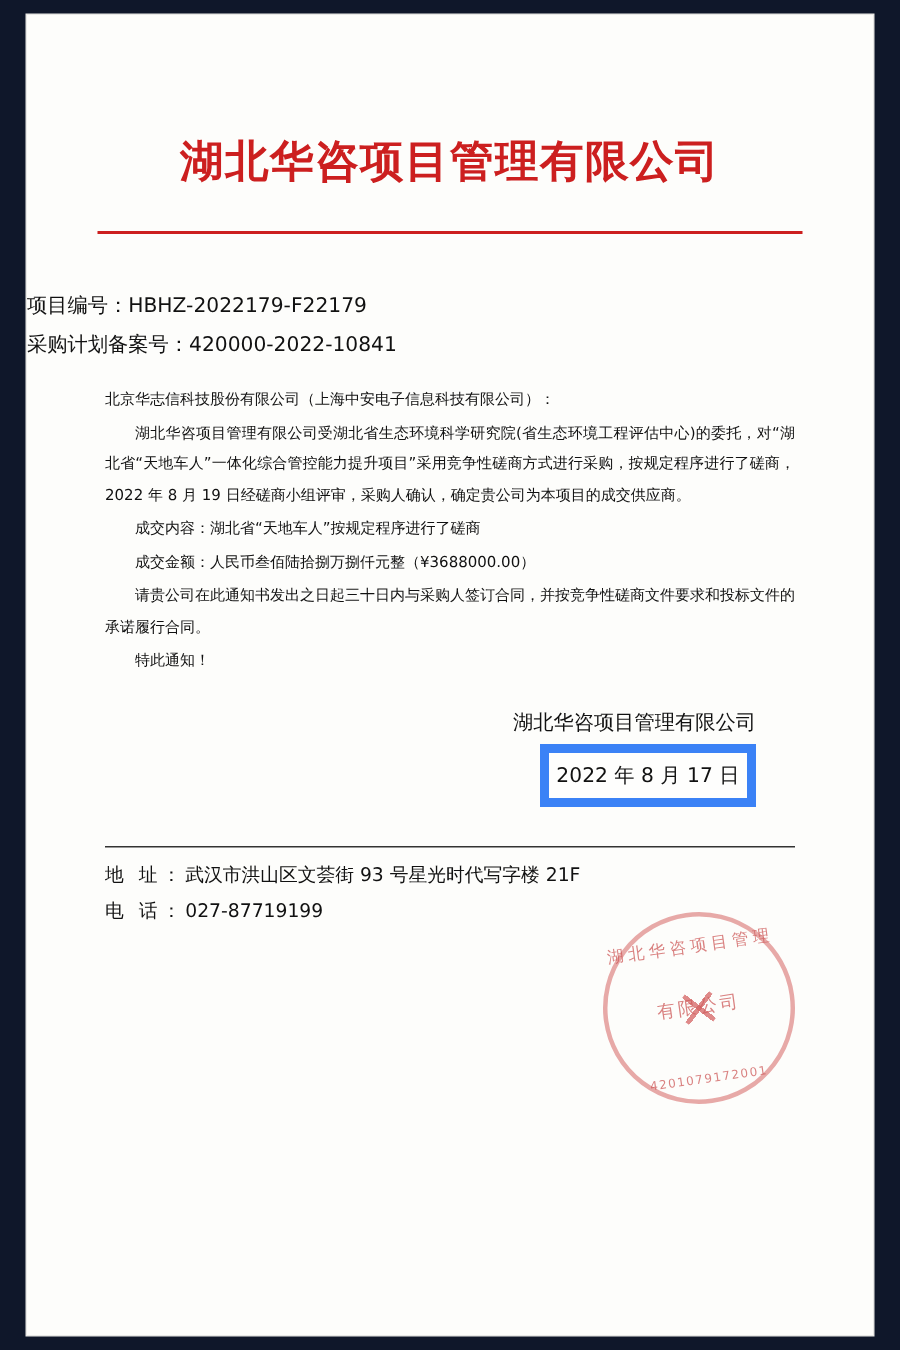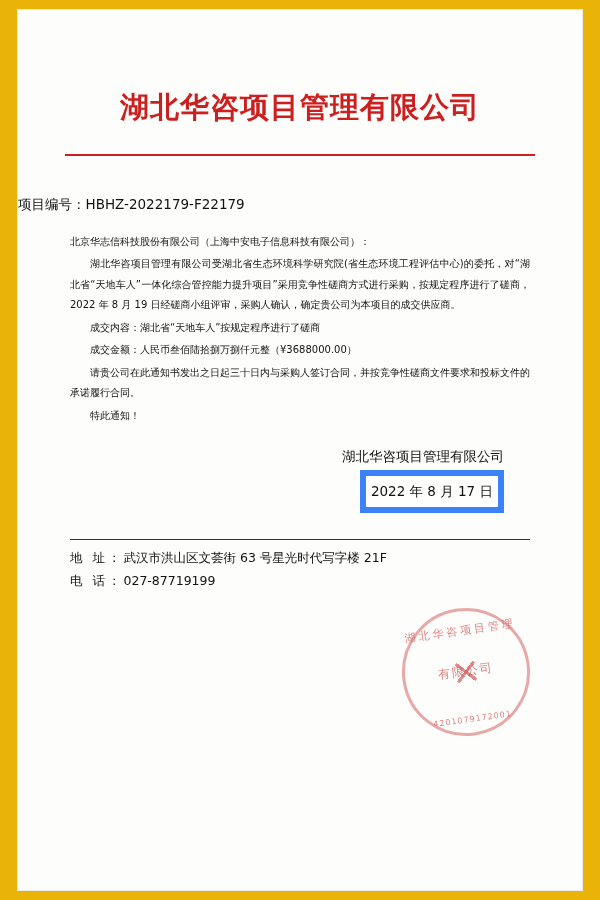--- a/index.html
+++ b/index.html
@@ -10,21 +10,21 @@
   body {
     width: 600px;
     height: 900px;
     overflow: hidden;
     font-family: "Liberation Serif", serif;
   }
   .page {
     position: relative;
     width: 600px;
     height: 900px;
-    background: #eab308;
+    background: #0f172a;
     box-sizing: border-box;
   }
   .paper {
     position: absolute;
     left: 18px;
     top: 10px;
     width: 564px;
     height: 880px;
     background: #fdfdfb;
     box-shadow: 0 0 0 1px #e9e9e6;
@@ -169,20 +169,21 @@
 
 <div class="page">
   <div class="paper">
 
     <h1 class="company-title">湖北华咨项目管理有限公司</h1>
     <div class="red-rule"></div>
 
 
     <div class="meta">
       <div>项目编号：HBHZ-2022179-F22179</div>
+      <div>采购计划备案号：420000-2022-10841</div>
     </div>
 
     <div class="body-text">
       <p>北京华志信科技股份有限公司（上海中安电子信息科技有限公司）：</p>
       <p class="indent">湖北华咨项目管理有限公司受湖北省生态环境科学研究院(省生态环境工程评估中心)的委托，对“湖北省“天地车人”一体化综合管控能力提升项目”采用竞争性磋商方式进行采购，按规定程序进行了磋商，2022 年 8 月 19 日经磋商小组评审，采购人确认，确定贵公司为本项目的成交供应商。</p>
       <p class="indent">成交内容：湖北省“天地车人”按规定程序进行了磋商</p>
       <p class="indent">成交金额：人民币叁佰陆拾捌万捌仟元整（¥3688000.00）</p>
       <p class="indent">请贵公司在此通知书发出之日起三十日内与采购人签订合同，并按竞争性磋商文件要求和投标文件的承诺履行合同。</p>
       <p class="indent">特此通知！</p>
     </div>
@@ -194,21 +195,21 @@
     </div>
 
     <div class="sign">
       <div>湖北华咨项目管理有限公司</div>
       <div><span class="date-box">2022 年 8 月 17 日</span></div>
     </div>
 
     <div class="footer-rule"></div>
     <div class="footer">
       <div>
-        <span class="lbl">地 址：</span><span>武汉市洪山区文荟街 63 号星光时代写字楼 21F</span>
+        <span class="lbl">地 址：</span><span>武汉市洪山区文荟街 93 号星光时代写字楼 21F</span>
       </div>
       <div>
         <span class="lbl">电 话：</span><span>027-87719199</span>
       </div>
     </div>
 
   </div>
 </div>
 
 </body></html>

